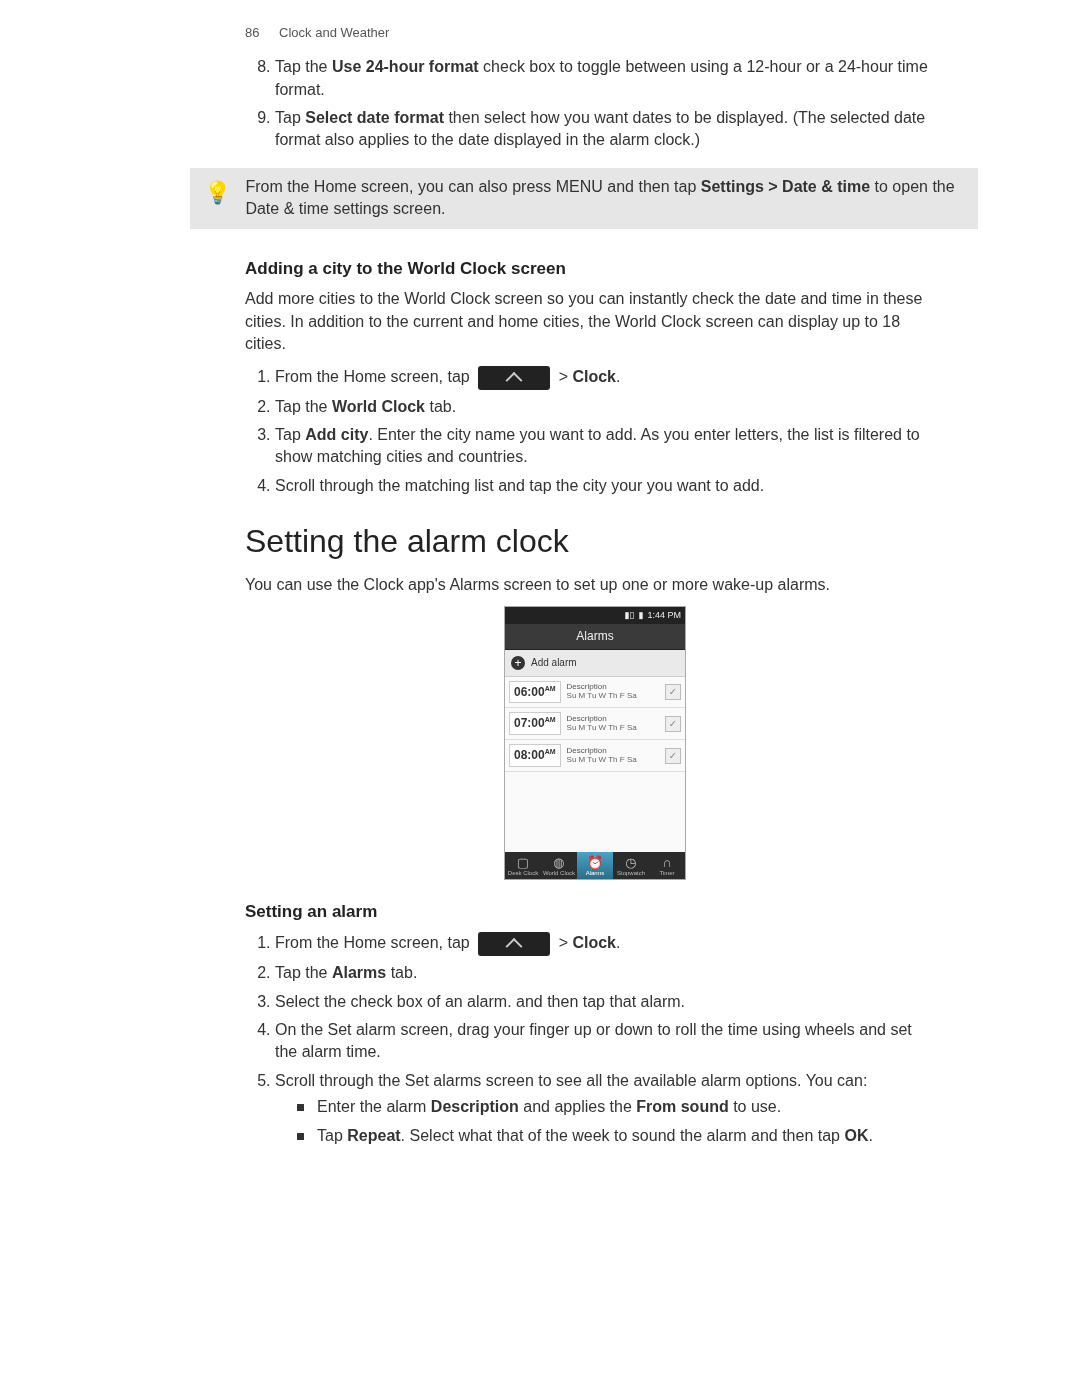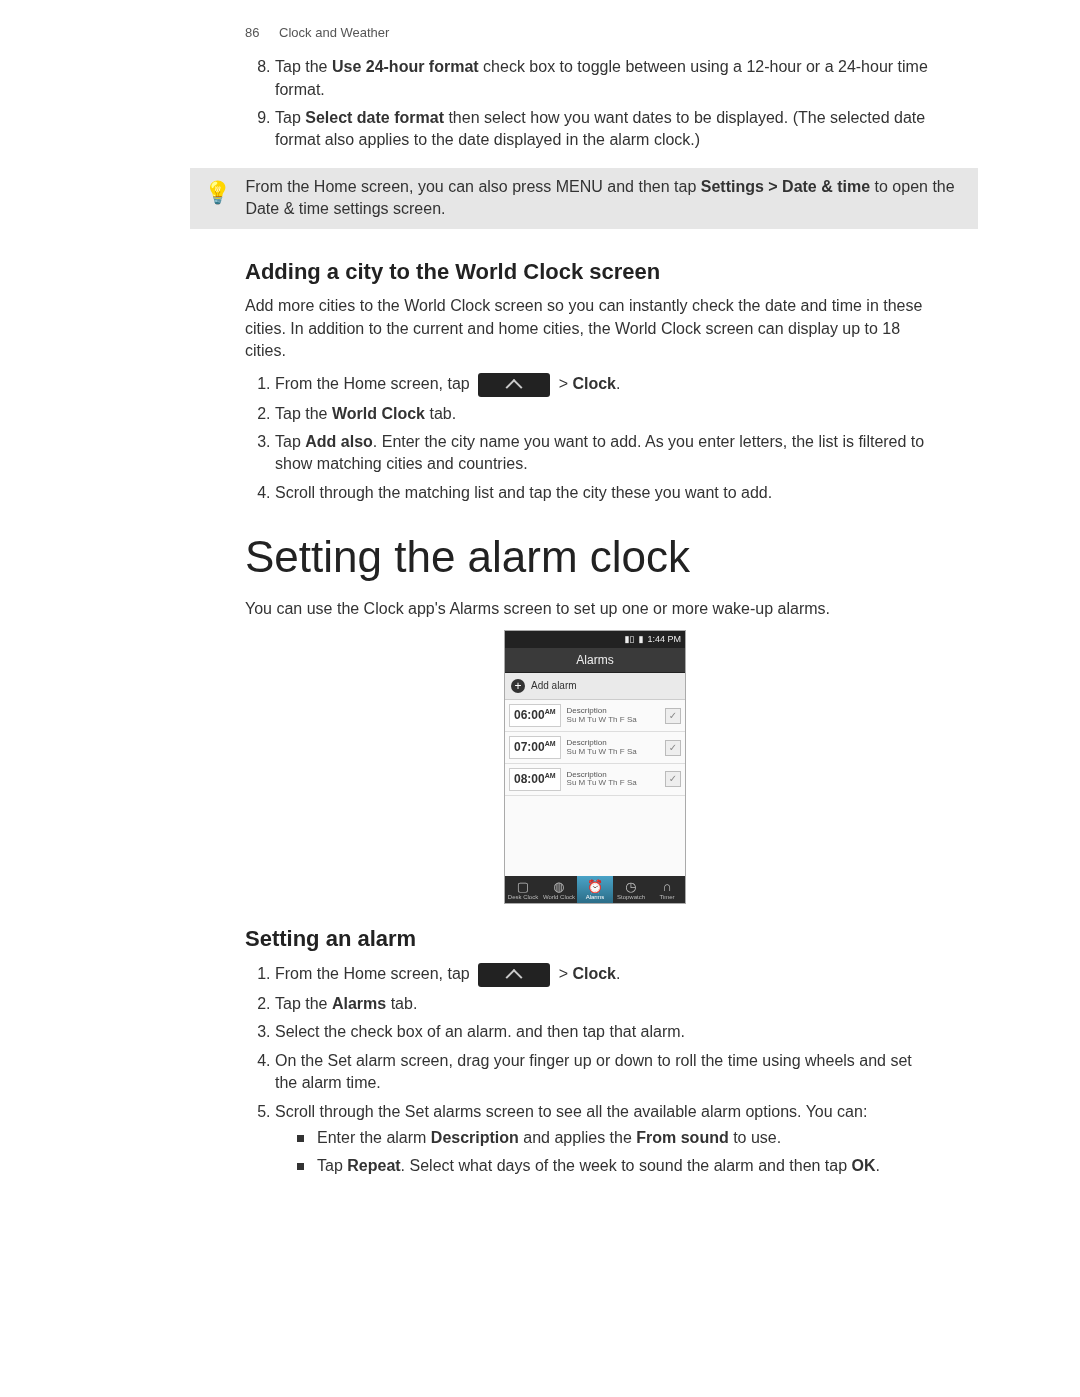--- a/index.html
+++ b/index.html
@@ -41,27 +41,27 @@
     padding: 8px 14px;
     margin: 4px 0 28px 0;
     width: 100%;
   }
   .tip-icon {
     font-size: 22px;
     color: #444;
     margin-top: 2px;
   }
   h2.section-title {
-    font-size: 22px;
+    font-size: 17px;
     font-weight: 600;
     margin: 18px 0 8px 0;
     color: #222;
   }
   h1.big-title {
-    font-size: 44px;
+    font-size: 32px;
     font-weight: 400;
     margin: 22px 0 10px 0;
     color: #222;
   }
   p.body { margin: 4px 0 10px 0; }
   .bold { font-weight: 600; }
   .app-icon {
     display: inline-block;
     vertical-align: middle;
     width: 72px;
@@ -223,23 +223,23 @@
     <h2 class="section-title">Adding a city to the World Clock screen</h2>
     <p class="body">Add more cities to the World Clock screen so you can instantly check the date and time in these cities. In addition to the current and home cities, the World Clock screen can display up to 18 cities.</p>
     <ol class="main-list">
       <li>
         <span>From the Home screen, tap </span><span class="app-icon"></span><span> &gt; </span><span class="bold">Clock</span><span>.</span>
       </li>
       <li>
         <span>Tap the </span><span class="bold">World Clock</span><span> tab.</span>
       </li>
       <li>
-        <span>Tap </span><span class="bold">Add also</span><span>. Enter the city name you want to add. As you enter letters, the list is filtered to show matching cities and countries.</span>
-      </li>
-      <li>Scroll through the matching list and tap the city these you want to add.</li>
+        <span>Tap </span><span class="bold">Add city</span><span>. Enter the city name you want to add. As you enter letters, the list is filtered to show matching cities and countries.</span>
+      </li>
+      <li>Scroll through the matching list and tap the city your you want to add.</li>
     </ol>
 
     <h1 class="big-title">Setting the alarm clock</h1>
     <p class="body">You can use the Clock app's Alarms screen to set up one or more wake-up alarms.</p>
 
     <div class="phone">
       <div class="status">
         <span>▮▯</span>
         <span>▮</span>
         <span>1:44 PM</span>
@@ -286,20 +286,20 @@
       </li>
       <li>Select the check box of an alarm. and then tap that alarm.</li>
       <li>On the Set alarm screen, drag your finger up or down to roll the time using wheels and set the alarm time.</li>
       <li>
         <span>Scroll through the Set alarms screen to see all the available alarm options. You can:</span>
         <ul class="sub-list">
           <li>
             <span>Enter the alarm </span><span class="bold">Description</span><span> and applies the </span><span class="bold">From sound</span><span> to use.</span>
           </li>
           <li>
-            <span>Tap </span><span class="bold">Repeat</span><span>. Select what days of the week to sound the alarm and then tap </span><span class="bold">OK</span><span>.</span>
+            <span>Tap </span><span class="bold">Repeat</span><span>. Select what that of the week to sound the alarm and then tap </span><span class="bold">OK</span><span>.</span>
           </li>
         </ul>
       </li>
     </ol>
 
   </div>
 </div>
 
 </body></html>

